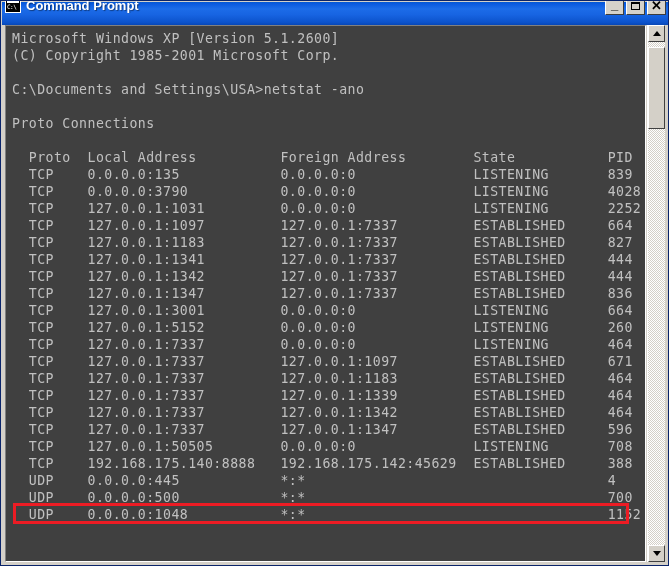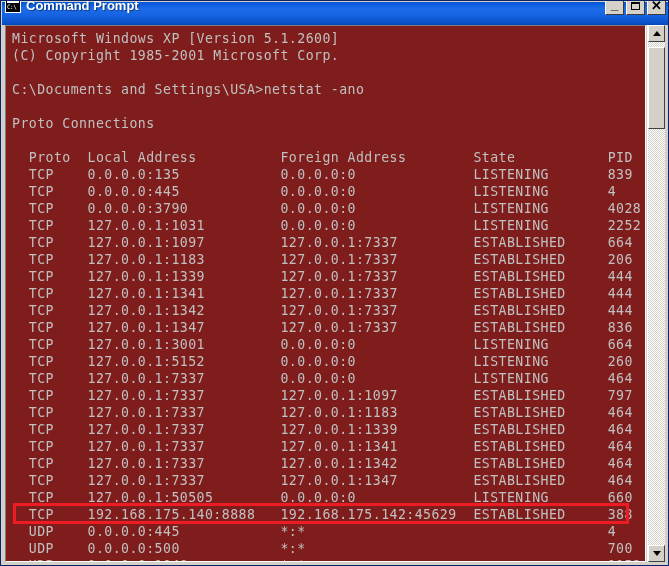--- a/index.html
+++ b/index.html
@@ -162,21 +162,21 @@
     border-bottom: 1px solid #ffffff;
     background: #000000;
     overflow: hidden;
   }
   #console {
     position: absolute;
     left: 0;
     top: 0;
     right: 0;
     bottom: 0;
-    background: #7f1d1d;
+    background: #404040;
     padding: 4px 0 13px 6px;
     box-sizing: border-box;
     overflow: hidden;
   }
   .line {
     font-family: "DejaVu Sans Mono", monospace;
     font-size: 13.2px;
     line-height: 17px;
     color: #c0c0c0;
     white-space: pre;
@@ -285,39 +285,36 @@
         <div class="line">(C) Copyright 1985-2001 Microsoft Corp.</div>
         <div class="line blank">&nbsp;</div>
         <div class="line">C:\Documents and Settings\USA&gt;netstat -ano</div>
         <div class="line blank">&nbsp;</div>
         <div class="line">Proto Connections</div>
         <div class="line blank">&nbsp;</div>
         <div class="line">  Proto  Local Address          Foreign Address        State           PID</div>
 
         <div id="rows">
             <div class="line">  TCP    0.0.0.0:135            0.0.0.0:0              LISTENING       839</div>
-            <div class="line">  TCP    0.0.0.0:445            0.0.0.0:0              LISTENING       4</div>
             <div class="line">  TCP    0.0.0.0:3790           0.0.0.0:0              LISTENING       4028</div>
             <div class="line">  TCP    127.0.0.1:1031         0.0.0.0:0              LISTENING       2252</div>
             <div class="line">  TCP    127.0.0.1:1097         127.0.0.1:7337         ESTABLISHED     664</div>
-            <div class="line">  TCP    127.0.0.1:1183         127.0.0.1:7337         ESTABLISHED     206</div>
-            <div class="line">  TCP    127.0.0.1:1339         127.0.0.1:7337         ESTABLISHED     444</div>
+            <div class="line">  TCP    127.0.0.1:1183         127.0.0.1:7337         ESTABLISHED     827</div>
             <div class="line">  TCP    127.0.0.1:1341         127.0.0.1:7337         ESTABLISHED     444</div>
             <div class="line">  TCP    127.0.0.1:1342         127.0.0.1:7337         ESTABLISHED     444</div>
             <div class="line">  TCP    127.0.0.1:1347         127.0.0.1:7337         ESTABLISHED     836</div>
             <div class="line">  TCP    127.0.0.1:3001         0.0.0.0:0              LISTENING       664</div>
             <div class="line">  TCP    127.0.0.1:5152         0.0.0.0:0              LISTENING       260</div>
             <div class="line">  TCP    127.0.0.1:7337         0.0.0.0:0              LISTENING       464</div>
-            <div class="line">  TCP    127.0.0.1:7337         127.0.0.1:1097         ESTABLISHED     797</div>
+            <div class="line">  TCP    127.0.0.1:7337         127.0.0.1:1097         ESTABLISHED     671</div>
             <div class="line">  TCP    127.0.0.1:7337         127.0.0.1:1183         ESTABLISHED     464</div>
             <div class="line">  TCP    127.0.0.1:7337         127.0.0.1:1339         ESTABLISHED     464</div>
-            <div class="line">  TCP    127.0.0.1:7337         127.0.0.1:1341         ESTABLISHED     464</div>
             <div class="line">  TCP    127.0.0.1:7337         127.0.0.1:1342         ESTABLISHED     464</div>
-            <div class="line">  TCP    127.0.0.1:7337         127.0.0.1:1347         ESTABLISHED     464</div>
-            <div class="line">  TCP    127.0.0.1:50505        0.0.0.0:0              LISTENING       660</div>
+            <div class="line">  TCP    127.0.0.1:7337         127.0.0.1:1347         ESTABLISHED     596</div>
+            <div class="line">  TCP    127.0.0.1:50505        0.0.0.0:0              LISTENING       708</div>
             <div class="line">  TCP    192.168.175.140:8888   192.168.175.142:45629  ESTABLISHED     388</div>
             <div class="line">  UDP    0.0.0.0:445            *:*                                    4</div>
             <div class="line">  UDP    0.0.0.0:500            *:*                                    700</div>
             <div class="line">  UDP    0.0.0.0:1048           *:*                                    1152</div>
           </div>
 
       </div>
 
       <div id="redbox"></div>
     </div>

